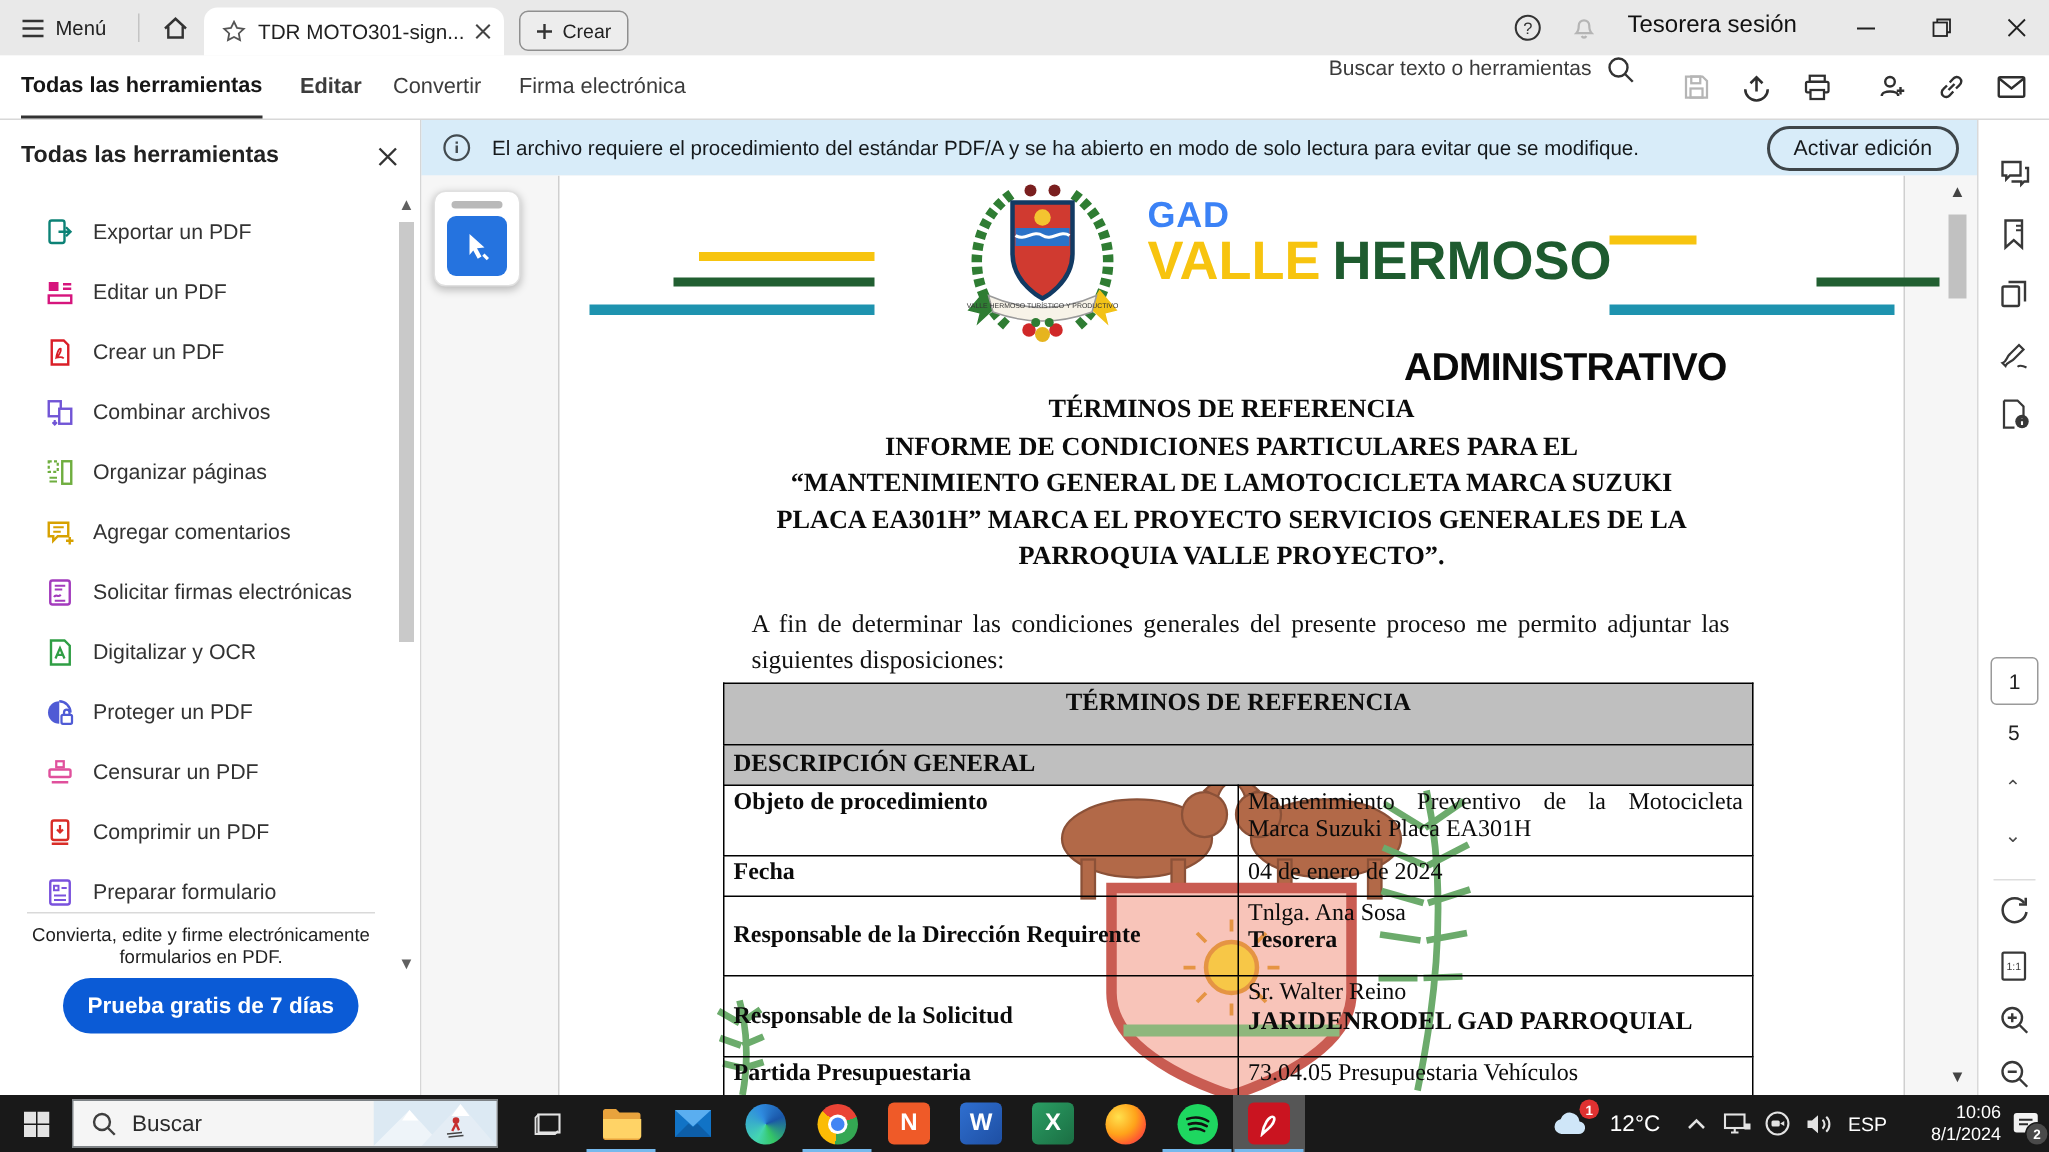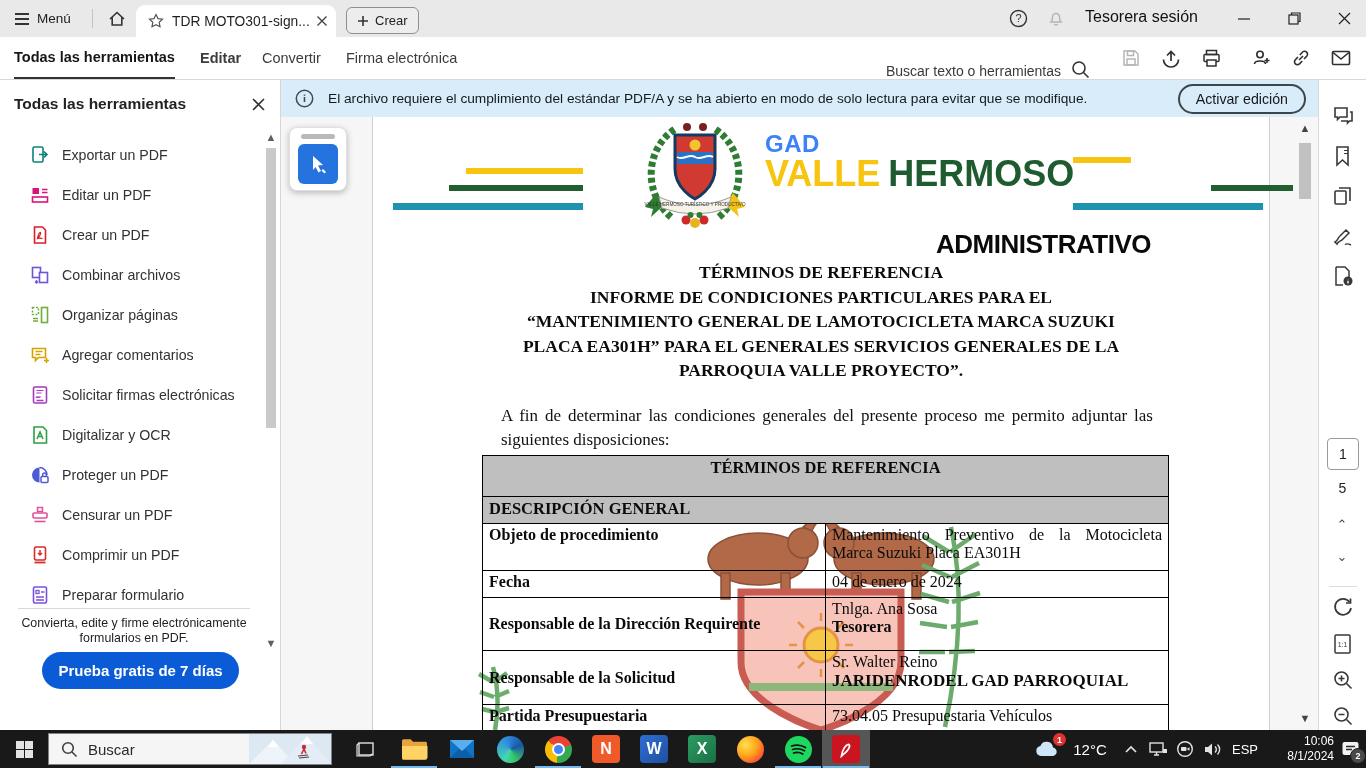--- a/index.html
+++ b/index.html
@@ -19,21 +19,21 @@
   .tab-title{flex:1;font-size:13.8px;color:#1f1f1f;white-space:nowrap;overflow:hidden;margin-left:8px;}
   .crear-btn{position:absolute;left:346px;top:7px;height:25px;padding:0 10px;border:1px solid #8f8f8f;border-radius:6px;
              display:flex;align-items:center;gap:6px;font-size:13px;color:#222;background:#ededed;}
   .signin{position:absolute;left:1085px;top:8px;font-size:16px;color:#111;}
   .win-btn{position:absolute;top:0;width:44px;height:37px;display:flex;align-items:center;justify-content:center;}
 
   
   .toolbar{position:absolute;left:0;top:37px;width:1366px;height:43px;background:#fff;border-bottom:1px solid #d8d8d8;box-sizing:border-box;}
   .tb-tab{position:absolute;top:0;height:42px;display:flex;align-items:center;font-size:14.5px;color:#3c3c3c;}
   .tb-tab.active{color:#161616;font-weight:bold;border-bottom:2px solid #333;box-sizing:border-box;}
-  .tb-search{position:absolute;right:276px;top:0;height:42px;display:flex;align-items:flex-end;gap:10px;font-size:14px;color:#3a3a3a;}
+  .tb-search{position:absolute;right:276px;top:0;height:42px;display:flex;align-items:flex-start;gap:10px;font-size:14px;color:#3a3a3a;}
   .tb-ico{position:absolute;top:10px;width:22px;height:22px;display:flex;align-items:center;justify-content:center;}
 
   
   .sidebar{position:absolute;left:0;top:80px;width:281px;height:650px;background:#fff;border-right:1px solid #d6d6d6;box-sizing:border-box;}
   .sb-title{position:absolute;left:14px;top:15px;font-size:15.5px;font-weight:bold;color:#222;}
   .sb-close{position:absolute;left:248px;top:14px;width:20px;height:20px;display:flex;align-items:center;justify-content:center;}
   .sb-item{position:absolute;left:0;width:264px;height:40px;display:flex;align-items:center;cursor:default;}
   .sb-ico{width:20px;height:20px;margin-left:30px;}
   .sb-lbl{margin-left:12px;font-size:14.2px;color:#323232;}
   .sb-divider{position:absolute;left:18px;top:528px;width:232px;height:1px;background:#d9d9d9;}
@@ -340,21 +340,21 @@
       <div class="caret" style="position:absolute;top:508px;">▼</div>
     </div>
   </div>
 
   <div class="main">
     <div class="notice">
       <svg style="margin-left:14px;flex:none;" width="19" height="19" viewBox="0 0 19 19">
           <circle cx="9.5" cy="9.5" r="8.2" fill="none" stroke="#434b50" stroke-width="1.5"></circle>
           <path d="M9.5 8v5M9.5 5.4v1.4" stroke="#434b50" stroke-width="1.6"></path>
         </svg>
-      <span class="notice-msg">El archivo requiere el cumplimiento del estándar PDF/A y se ha abierto en modo de solo lectura para evitar que se modifique.</span>
+      <span class="notice-msg">El archivo requiere el procedimiento del estándar PDF/A y se ha abierto en modo de solo lectura para evitar que se modifique.</span>
       <div class="notice-btn">Activar edición</div>
     </div>
 
     <div class="viewport">
 
       <div class="float-tool">
         <div class="ft-handle"></div>
         <div class="ft-blue">
           <svg width="22" height="22" viewBox="0 0 22 22">
               <path d="M6 3l10 9-5 .5 3 5.5-2.5 1.5-3-5.5L6 17z" fill="#fff"></path>
@@ -396,21 +396,21 @@
           <div class="l1">GAD</div>
           <div class="l3"><span class="valle">VALLE</span><span class="hermoso">HERMOSO</span></div>
         </div>
 
         <div class="admin">ADMINISTRATIVO</div>
 
         <div class="doc-title serif">
           <div>TÉRMINOS DE REFERENCIA</div>
           <div>INFORME DE CONDICIONES PARTICULARES PARA EL</div>
           <div>“MANTENIMIENTO GENERAL DE LAMOTOCICLETA MARCA SUZUKI</div>
-          <div>PLACA EA301H” PARA EL GENERALES SERVICIOS GENERALES DE LA</div>
+          <div>PLACA EA301H” MARCA EL PROYECTO SERVICIOS GENERALES DE LA</div>
           <div>PARROQUIA VALLE PROYECTO”.</div>
         </div>
 
         <div class="doc-intro serif">A fin de determinar las condiciones generales del presente proceso me permito adjuntar las siguientes disposiciones:</div>
 
         <svg class="wm" style="left:100px;top:380px;" width="560" height="233" viewBox="0 0 560 233">
           <g opacity="0.88">
             <g fill="#a8552f" stroke="#7c3a1d" stroke-width="1.5">
               <ellipse cx="285" cy="62" rx="50" ry="26"></ellipse>
               <rect x="248" y="76" width="9" height="26"></rect>

